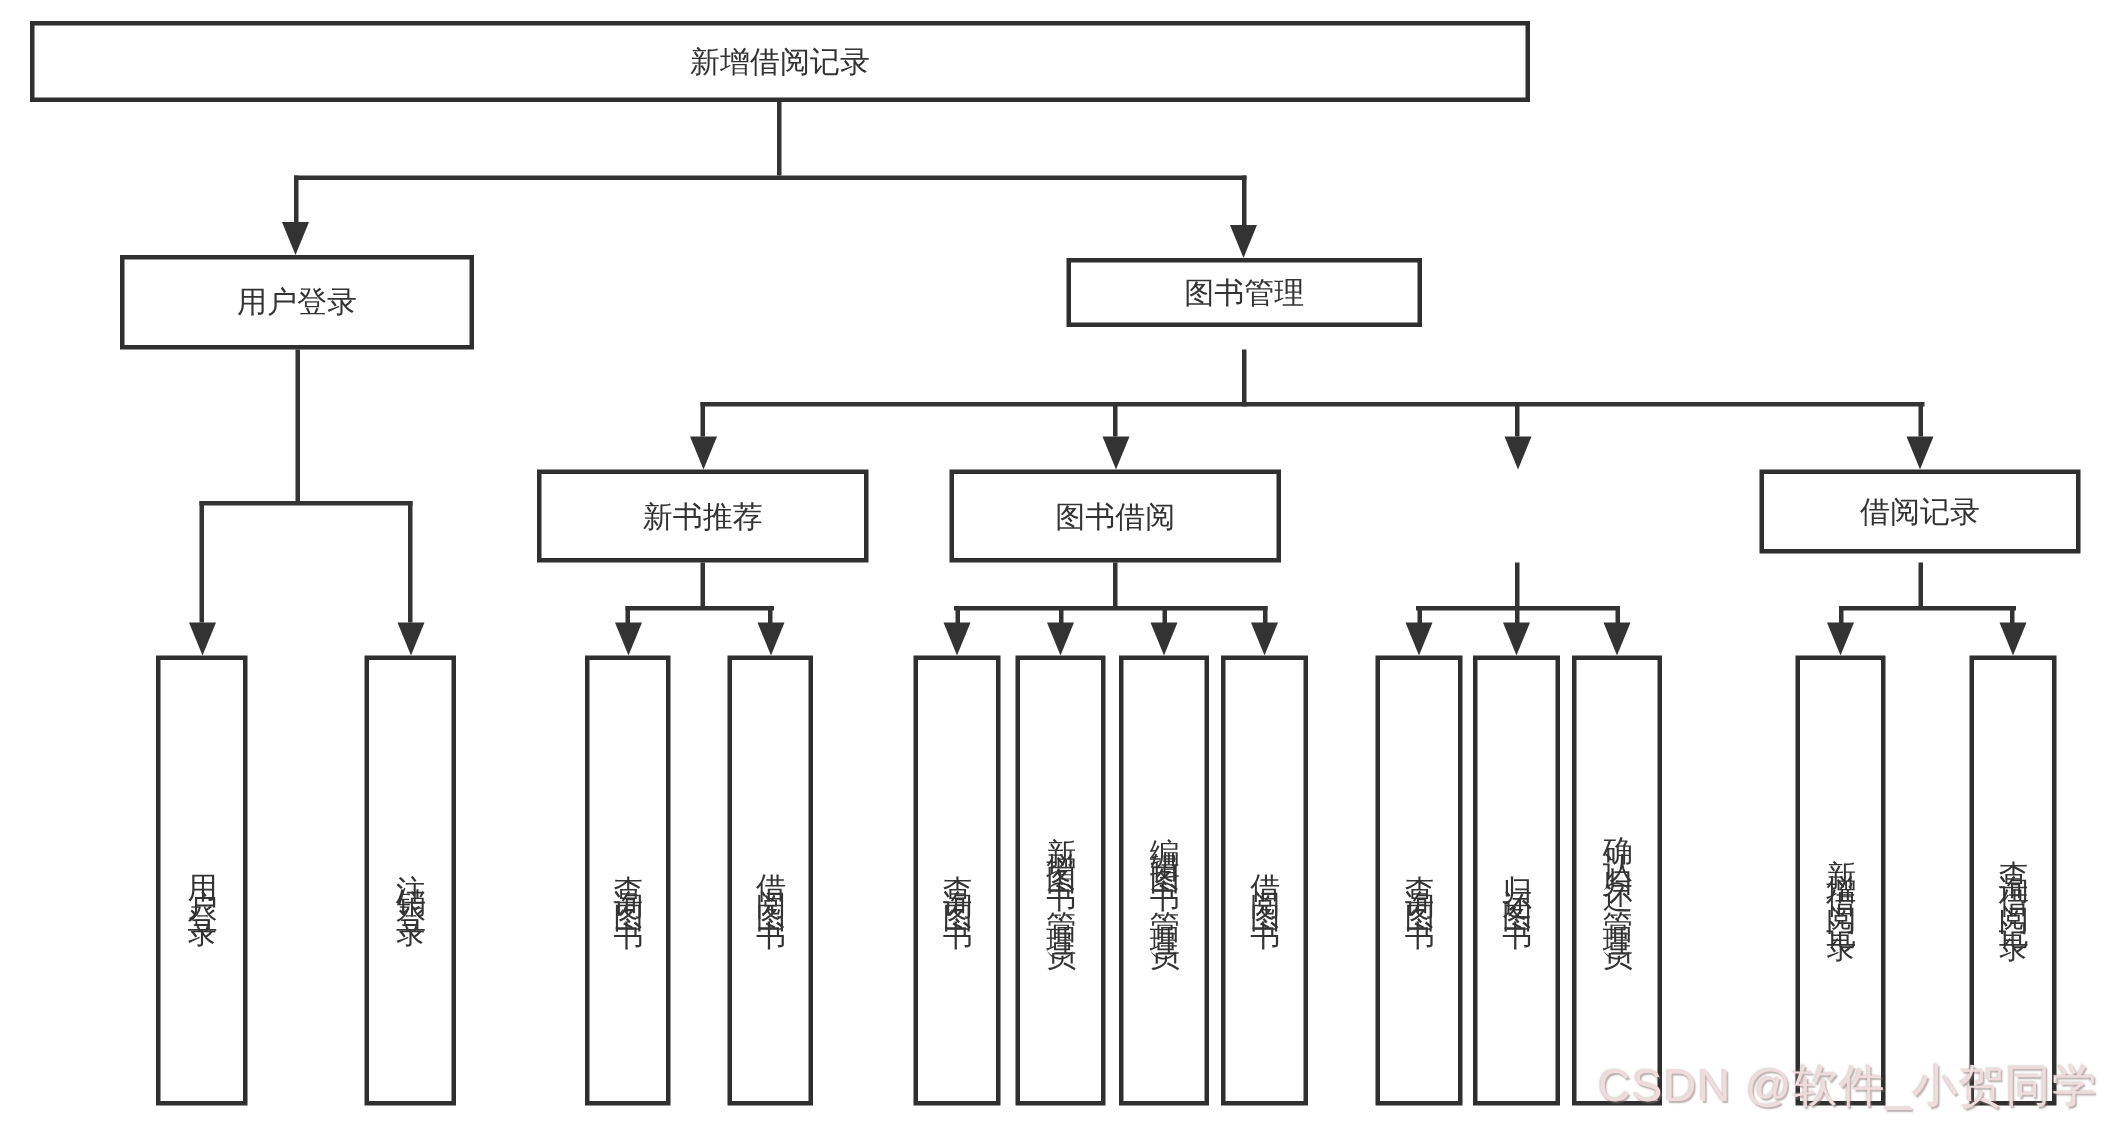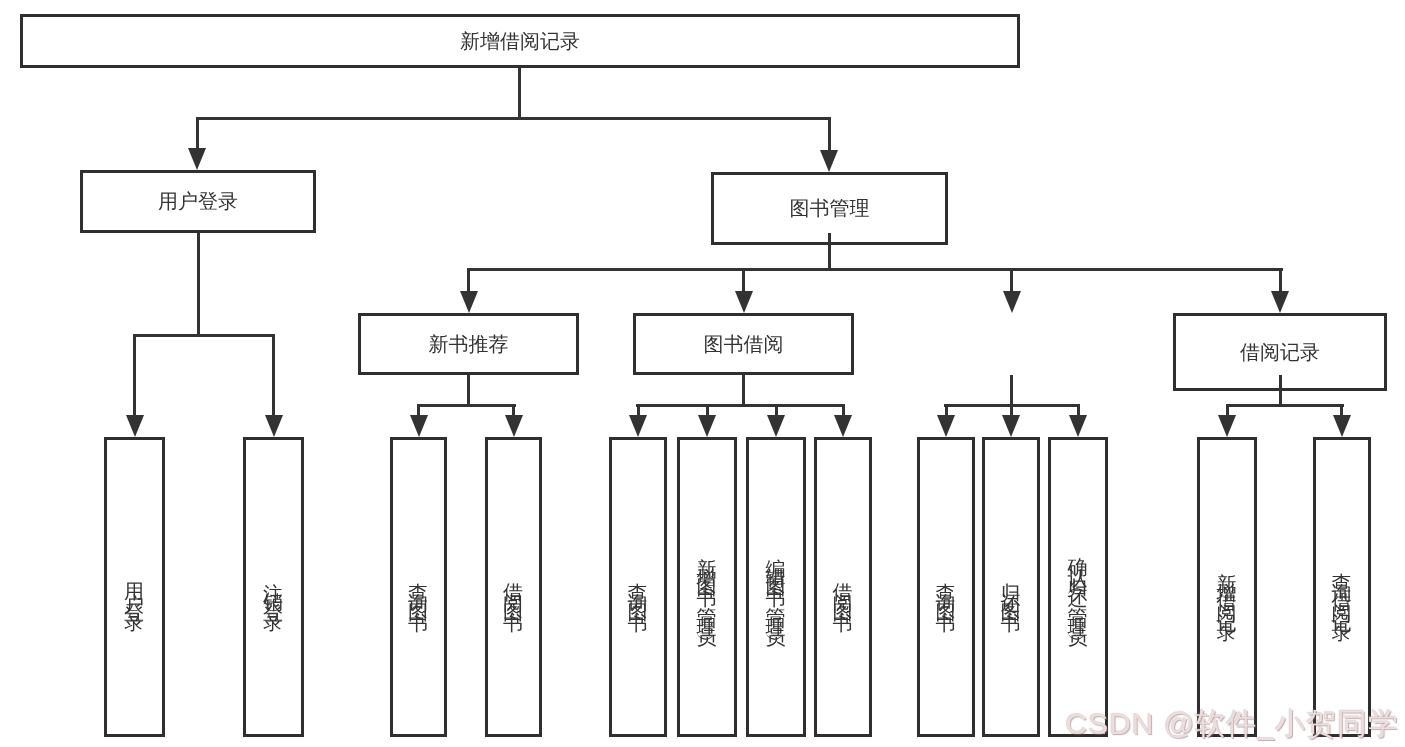--- a/index.html
+++ b/index.html
@@ -47,21 +47,21 @@
   <div class="box" style="left:20px;top:14px;width:1000px;height:54px;">新增借阅记录</div>
 
   <i class="vl" style="left:518px;top:68px;height:49px;"></i>
   <i class="hl" style="left:196px;top:117px;width:635px;"></i>
   <i class="vl" style="left:196px;top:117px;height:31px;"></i>
   <i class="ar" style="left:188px;top:148px;"></i>
   <i class="vl" style="left:828px;top:117px;height:33px;"></i>
   <i class="ar" style="left:820px;top:150px;"></i>
 
   <div class="box" style="left:80px;top:170px;width:236px;height:63px;">用户登录</div>
-  <div class="box" style="left:711px;top:172px;width:237px;height:73px;">图书管理</div>
+  <div class="box" style="left:711px;top:172px;width:237px;height:46px;">图书管理</div>
 
   <i class="vl" style="left:197px;top:233px;height:102px;"></i>
   <i class="hl" style="left:133px;top:334px;width:142px;"></i>
   <i class="vl" style="left:133px;top:334px;height:81px;"></i>
   <i class="vl" style="left:272px;top:334px;height:81px;"></i>
   <i class="ar" style="left:126px;top:415px;"></i>
   <i class="ar" style="left:265px;top:415px;"></i>
 
   <i class="vl" style="left:828px;top:233px;height:38px;"></i>
   <i class="hl" style="left:467px;top:268px;width:816px;"></i>
@@ -69,21 +69,21 @@
   <i class="vl" style="left:742px;top:268px;height:23px;"></i>
   <i class="vl" style="left:1010px;top:268px;height:23px;"></i>
   <i class="vl" style="left:1279px;top:268px;height:23px;"></i>
   <i class="ar" style="left:460px;top:291px;"></i>
   <i class="ar" style="left:735px;top:291px;"></i>
   <i class="ar" style="left:1003px;top:291px;"></i>
   <i class="ar" style="left:1271px;top:291px;"></i>
 
   <div class="box" style="left:633px;top:313px;width:221px;height:62px;">图书借阅</div>
   <div class="box" style="left:358px;top:313px;width:221px;height:62px;">新书推荐</div>
-  <div class="box" style="left:1173px;top:313px;width:214px;height:78px;">借阅记录</div>
+  <div class="box" style="left:1173px;top:313px;width:214px;height:56px;">借阅记录</div>
 
   <i class="vl" style="left:467px;top:375px;height:31px;"></i>
   <i class="hl" style="left:417px;top:404px;width:99px;"></i>
   <i class="vl" style="left:417px;top:404px;height:12px;"></i>
   <i class="vl" style="left:512px;top:404px;height:12px;"></i>
   <i class="ar" style="left:410px;top:415px;"></i>
   <i class="ar" style="left:505px;top:415px;"></i>
 
   <i class="vl" style="left:742px;top:375px;height:31px;"></i>
   <i class="hl" style="left:636px;top:404px;width:209px;"></i>

